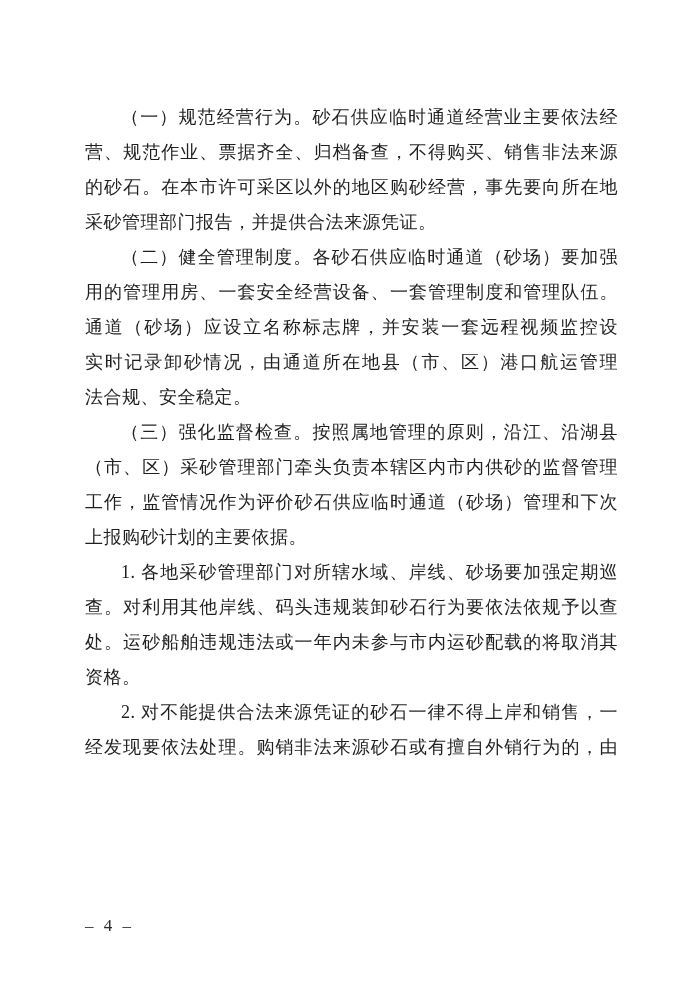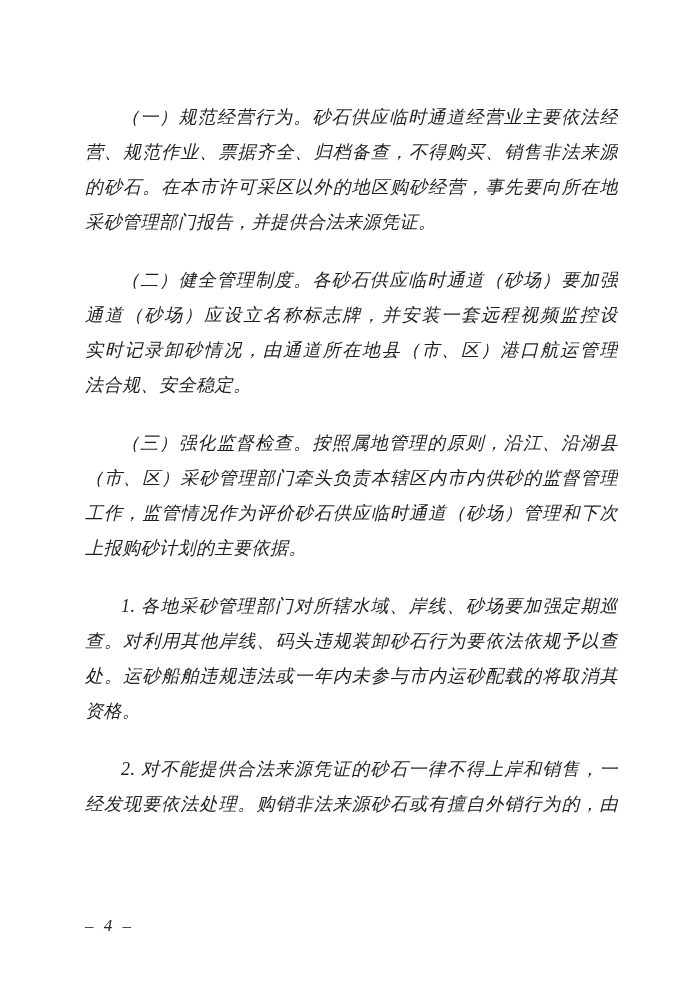--- a/index.html
+++ b/index.html
@@ -12,33 +12,32 @@
     background: #ffffff;
     font-family: "Liberation Serif", "DejaVu Serif", serif;
     color: #1f1f1f;
   }
   .page {
     position: relative;
     width: 700px;
     height: 990px;
     background: #ffffff;
     overflow: hidden;
-    font-style: italic;
   }
   .content {
     position: absolute;
     left: 85px;
     top: 100px;
     width: 533px;
   }
   .paragraph {
     margin: 0;
   }
   .paragraph + .paragraph {
-    margin-top: 23px;
+    margin-top: 0;
   }
   .line {
     font-size: 18px;
     line-height: 35px;
     height: 35px;
     letter-spacing: 0.5px;
     text-align: justify;
     
     text-align-last: justify;
     overflow: hidden;
@@ -67,20 +66,21 @@
 <div class="page">
   <div class="content">
       <div class="paragraph">
         <div class="line first">（一）规范经营行为。砂石供应临时通道经营业主要依法经</div>
         <div class="line">营、规范作业、票据齐全、归档备查，不得购买、销售非法来源</div>
         <div class="line">的砂石。在本市许可采区以外的地区购砂经营，事先要向所在地</div>
         <div class="line para-end">采砂管理部门报告，并提供合法来源凭证。</div>
       </div>
       <div class="paragraph">
         <div class="line first">（二）健全管理制度。各砂石供应临时通道（砂场）要加强</div>
+        <div class="line">用的管理用房、一套安全经营设备、一套管理制度和管理队伍。</div>
         <div class="line">通道（砂场）应设立名称标志牌，并安装一套远程视频监控设备，</div>
         <div class="line">实时记录卸砂情况，由通道所在地县（市、区）港口航运管理</div>
         <div class="line para-end">法合规、安全稳定。</div>
       </div>
       <div class="paragraph">
         <div class="line first">（三）强化监督检查。按照属地管理的原则，沿江、沿湖县</div>
         <div class="line">（市、区）采砂管理部门牵头负责本辖区内市内供砂的监督管理</div>
         <div class="line">工作，监管情况作为评价砂石供应临时通道（砂场）管理和下次</div>
         <div class="line para-end">上报购砂计划的主要依据。</div>
       </div>

